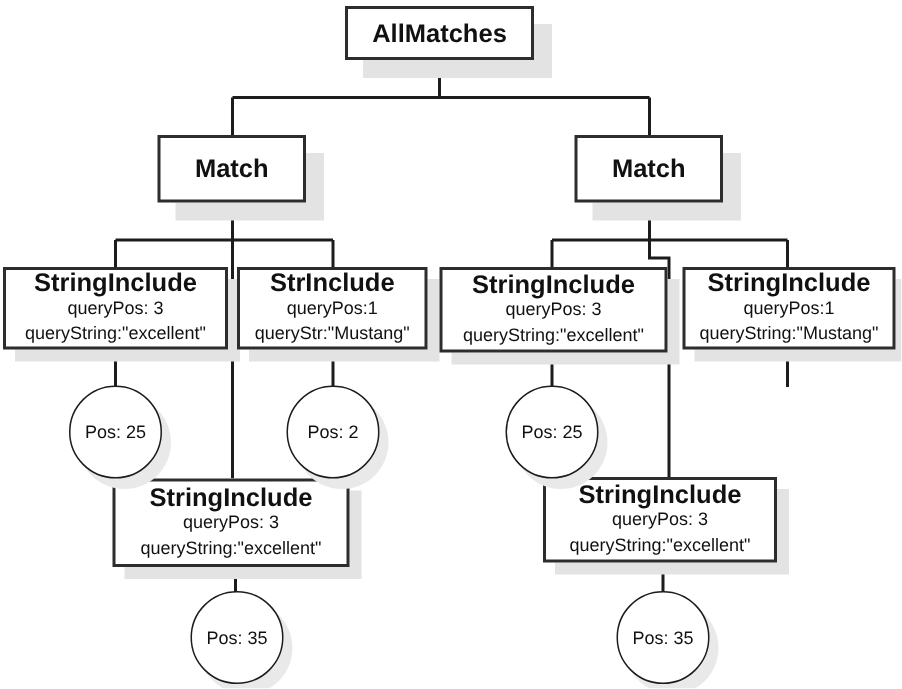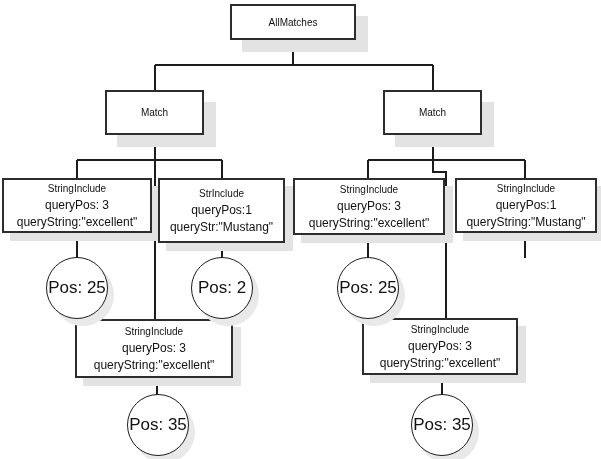--- a/index.html
+++ b/index.html
@@ -29,34 +29,34 @@
     color: #111111;
     display: flex;
     flex-direction: column;
     align-items: center;
     justify-content: center;
     text-align: center;
     z-index: 3;
     box-shadow: 8px 8px 0 #e3e3e3;
   }
   .box.big { box-shadow: 12px 12px 0 #e3e3e3; }
-  .box .t { font-weight: normal; font-size: 10px; line-height: 17px; white-space: nowrap; }
+  .box .t { font-weight: bold; font-size: 17px; line-height: 17px; white-space: nowrap; }
   .box .d { font-weight: normal; font-size: 12px; line-height: 17px; white-space: nowrap; }
   .circle {
     position: absolute;
     box-sizing: border-box;
     width: 62px; height: 62px;
     border-radius: 50%;
     background: #ffffff;
     border: 1.5px solid #1c1c1c;
     color: #111111;
     display: flex;
     align-items: center;
     justify-content: center;
-    font-size: 17px;
+    font-size: 12px;
     white-space: nowrap;
     z-index: 3;
     box-shadow: 6px 7px 0 #e9e9e9;
   }
 </style>
 </head>
 <body>
 
 <div class="stage">
 
@@ -95,21 +95,21 @@
   </div>
   <div class="box big" style="left:383px; top:90px; width:99px; height:45px;">
     <div class="t">Match</div>
   </div>
 
   <div class="box" style="left:2px; top:178px; width:150px; height:55px;">
     <div class="t">StringInclude</div>
     <div class="d">queryPos: 3</div>
     <div class="d">queryString:"excellent"</div>
   </div>
-  <div class="box" style="left:158px; top:178px; width:127px; height:65px;">
+  <div class="box" style="left:158px; top:178px; width:127px; height:55px;">
     <div class="t">StrInclude</div>
     <div class="d">queryPos:1</div>
     <div class="d">queryStr:"Mustang"</div>
   </div>
 
   <div class="box" style="left:293px; top:178px; width:152px; height:57px;">
     <div class="t">StringInclude</div>
     <div class="d">queryPos: 3</div>
     <div class="d">queryString:"excellent"</div>
   </div>

